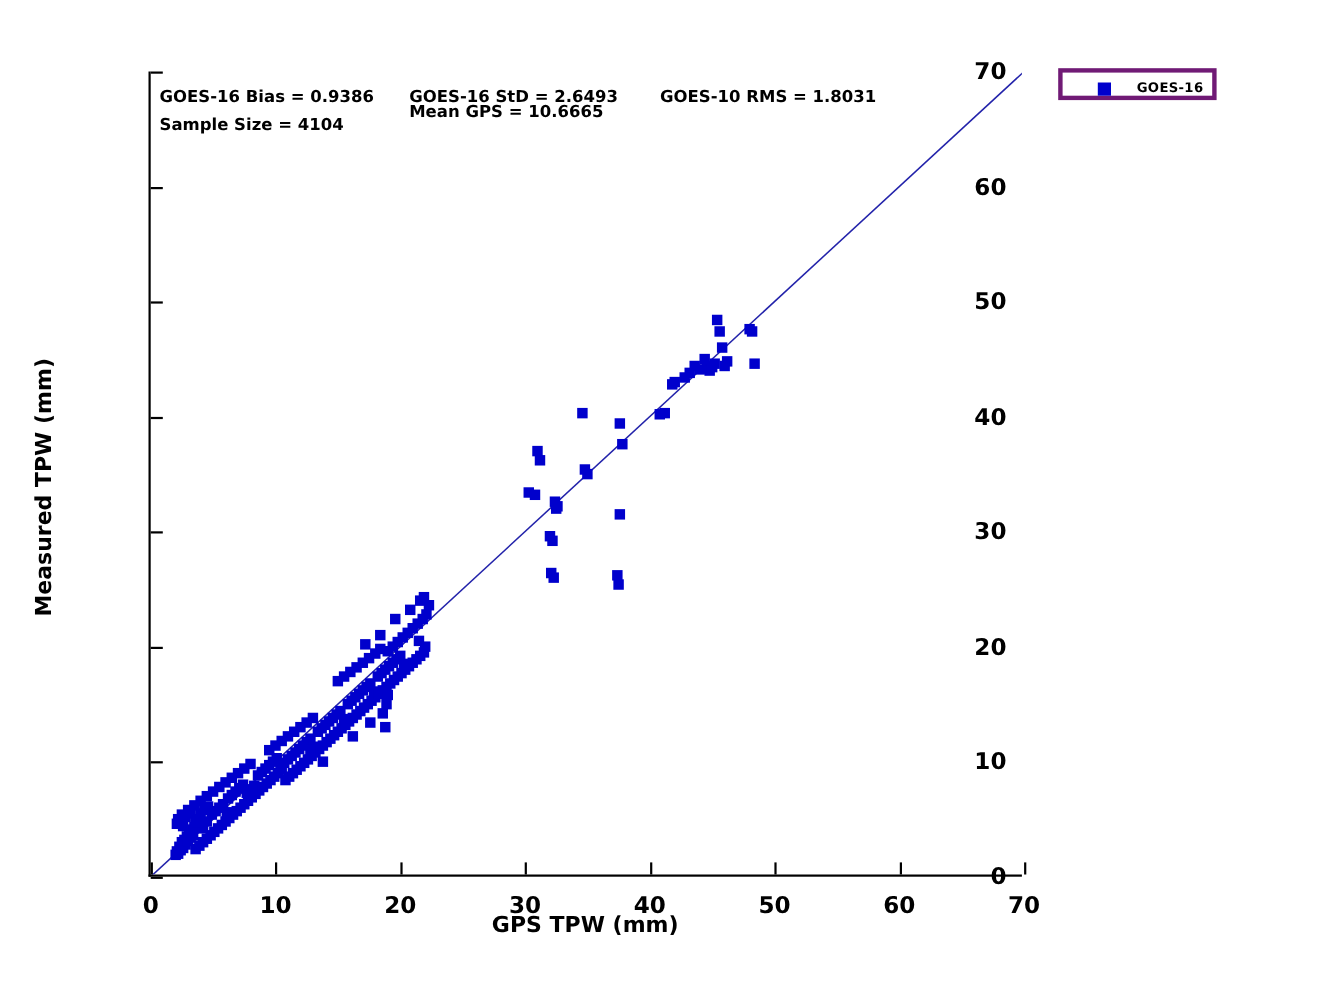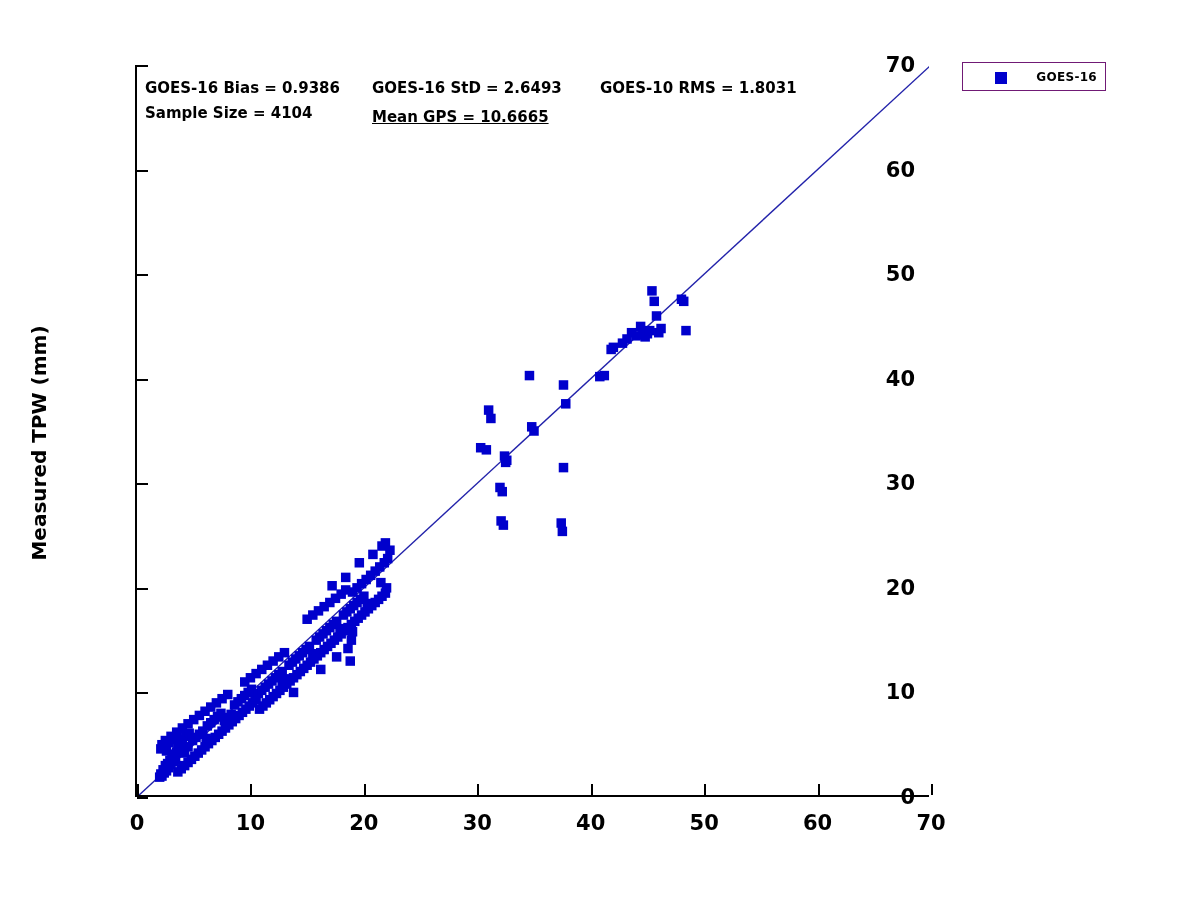--- a/index.html
+++ b/index.html
@@ -106,21 +106,21 @@
     color: #000;
     white-space: nowrap;
   }
   
   #legend {
     position: absolute;
     left: 962px;
     top: 62px;
     width: 144px;
     height: 29px;
-    border: 1px solid #701a75;
+    border: 4px solid #701a75;
     background: #fff;
     box-sizing: border-box;
   }
   #legend-swatch {
     position: absolute;
     left: 32px;
     top: 9px;
     width: 12px;
     height: 12px;
   }
@@ -420,28 +420,29 @@
         <div class="tick-label-y" style="top: 627.429px;">10</div>
         <div class="tick-label-y" style="top: 522.857px;">20</div>
         <div class="tick-label-y" style="top: 418.286px;">30</div>
         <div class="tick-label-y" style="top: 313.714px;">40</div>
         <div class="tick-label-y" style="top: 209.143px;">50</div>
         <div class="tick-label-y" style="top: 104.571px;">60</div>
         <div class="tick-label-y" style="top: 0px;">70</div>
       </div>
   </div>
 
+  <div id="xlabel">GPS TPW (mm)</div>
   <div id="ylabel">Measured TPW (mm)</div>
 
   <div id="stats-layer">
       <div class="stat" style="left: 145px; top: 79px;">GOES-16 Bias = 0.9386</div>
       <div class="stat" style="left: 372px; top: 79px;">GOES-16 StD = 2.6493</div>
       <div class="stat" style="left: 600px; top: 79px;">GOES-10 RMS = 1.8031</div>
       <div class="stat" style="left: 145px; top: 104px;">Sample Size = 4104</div>
-      <div class="stat" style="left: 372px; top: 108px; text-decoration: underline;">Mean GPS = 10.6665</div>
+      <div class="stat" style="left: 372px; top: 92px;">Mean GPS = 10.6665</div>
     </div>
 
   <div id="legend">
     <div id="legend-swatch" style="background: rgb(0, 0, 204);"></div>
     <div id="legend-text">GOES-16</div>
   </div>
 
 </div>
 
 </body></html>

